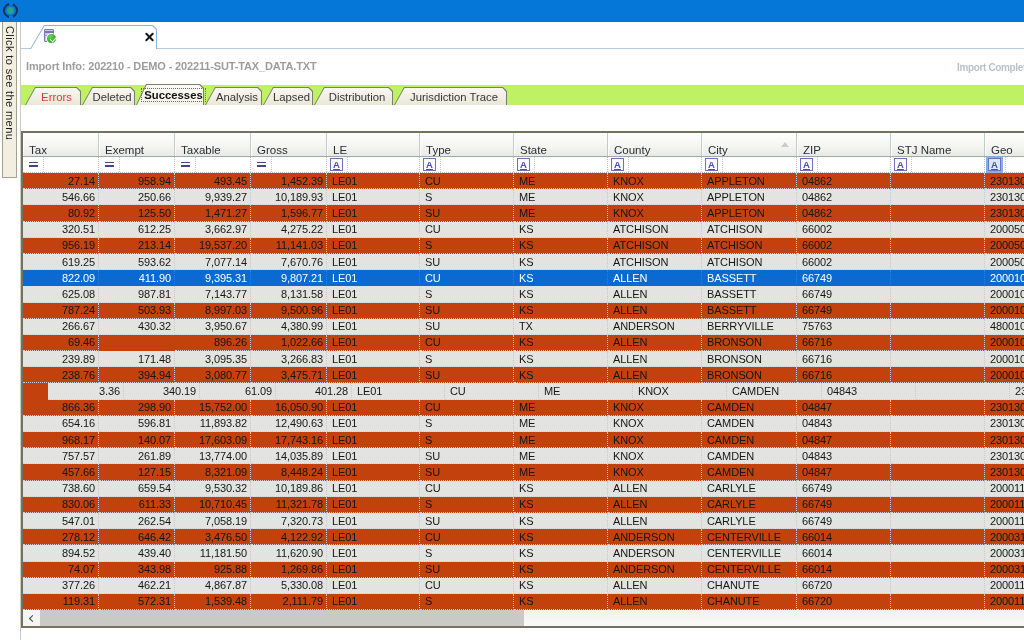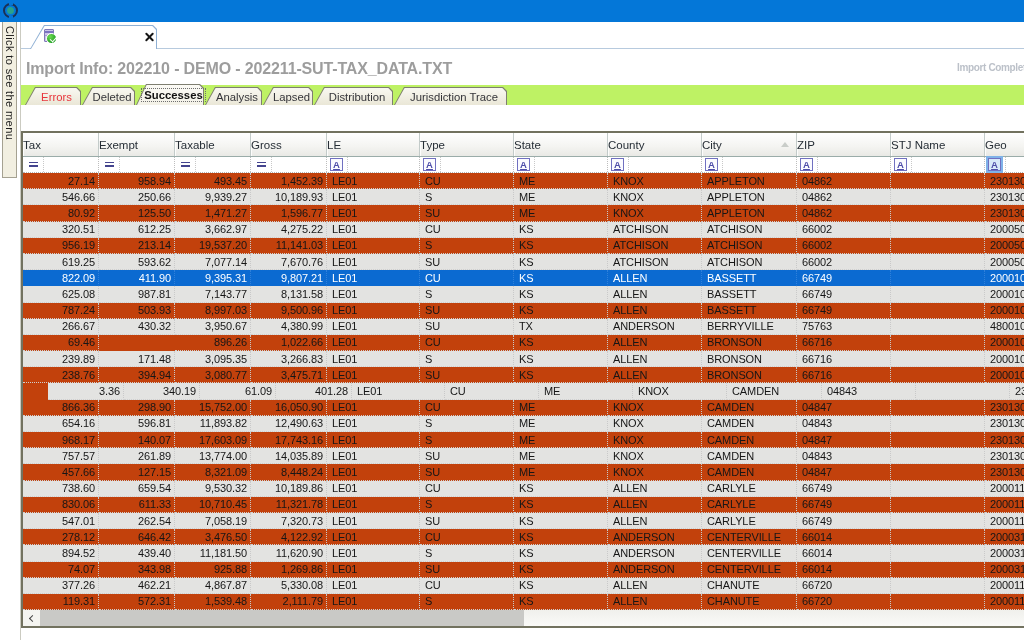--- a/index.html
+++ b/index.html
@@ -58,21 +58,21 @@
     background-image:radial-gradient(circle, #a29e88 1px, transparent 1.2px);
     background-size:3px 3.5px; background-position:center top; }
   .tb-btn { display:flex; align-items:center; padding:0 8px; height:20px;
     font-size:12px; color:#1d1d1d; letter-spacing:-0.2px; }
   .tb-sep { width:1px; height:16px; background:#c6c4b2; margin:0; }
   .tb-caret { width:0; height:0; border-left:3.5px solid transparent; border-right:3.5px solid transparent;
     border-top:4px solid #2a2a2a; margin-left:4px; margin-top:1px; }
 
   
   .infobar { position:relative; height:36px; background:#ffffff; }
-  .info-text { position:absolute; left:5px; top:11px; font-size:16px; font-weight:bold;
+  .info-text { position:absolute; left:5px; top:11px; font-size:11px; font-weight:bold;
     color:#9d9d9d; letter-spacing:-0.15px; white-space:nowrap; }
   .status-text { position:absolute; left:936px; top:13px; font-size:10px; font-weight:bold;
     color:#bcc1c9; letter-spacing:-0.35px; white-space:nowrap; }
 
   
   .pagetabs { position:relative; height:20px; background:#bef264; }
   .ptab { position:absolute; bottom:0; height:18px; }
   .ptab .shape { position:absolute; inset:0;
     clip-path:polygon(10px 0, calc(100% - 4px) 0, 100% 4px, 100% 100%, 0 100%); background:#7e7e70; }
   .ptab .fill { position:absolute; inset:1px 1px 0 1px;
@@ -85,21 +85,21 @@
   .ptab.selected .lbl span { font-weight:bold; color:#111; outline:1px dotted #6e6e6e; padding:0 2px; }
 
   
   .grid { position:absolute; left:0; top:109px; width:1003px; height:497px;
     border:2px solid #72725f; border-right:none; background:#fff; overflow:hidden; }
   .gridrow { display:flex; width:1072px; }
   .hdr { height:24px; background:linear-gradient(#ffffff, #f4f4f1 60%, #e9e9e5);
     border-bottom:1px solid #9aaca9; }
   .hcell { position:relative; height:100%; border-right:1px solid #c3cbc9;
     box-shadow:inset 1px 0 0 #fdfdfc; font-size:11.5px; color:#262e36;
-    display:flex; align-items:center; }
+    display:flex; align-items:flex-end; padding-left:6px; }
   .sort-asc { position:absolute; right:7px; top:9px; width:0; height:0;
     border-left:4px solid transparent; border-right:4px solid transparent;
     border-bottom:5px solid #c9cdc9; }
   .filter { height:16px; background:#fff; border-bottom:1px dotted #b2b2b2; }
   .fcell { height:100%; border-right:1px dotted #bdbdbd; display:flex; align-items:center; }
   .f-eq { width:10px; height:9px; margin-left:6px; position:relative; }
   .f-eq:before, .f-eq:after { content:""; position:absolute; left:0; width:9px; height:1.6px; background:#44448e; }
   .f-eq:before { top:1.6px; } .f-eq:after { top:5.4px; }
   .f-a { width:13px; height:13px; margin-left:3px; border:1px solid #7070c0; background:#fbfbff;
     color:#4d4da8; font-size:9.5px; font-weight:bold; text-align:center; line-height:11px;

